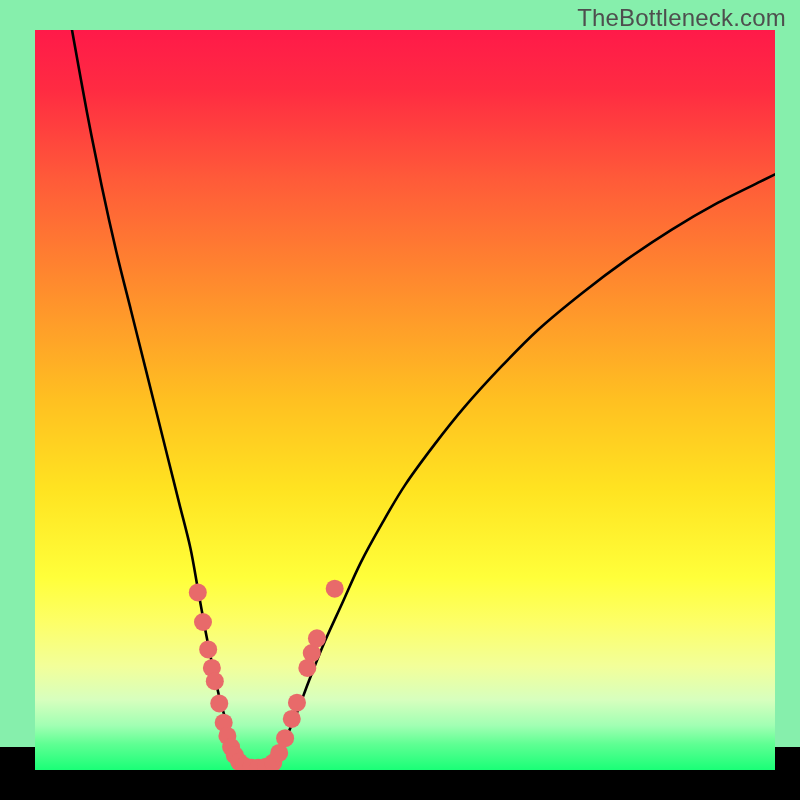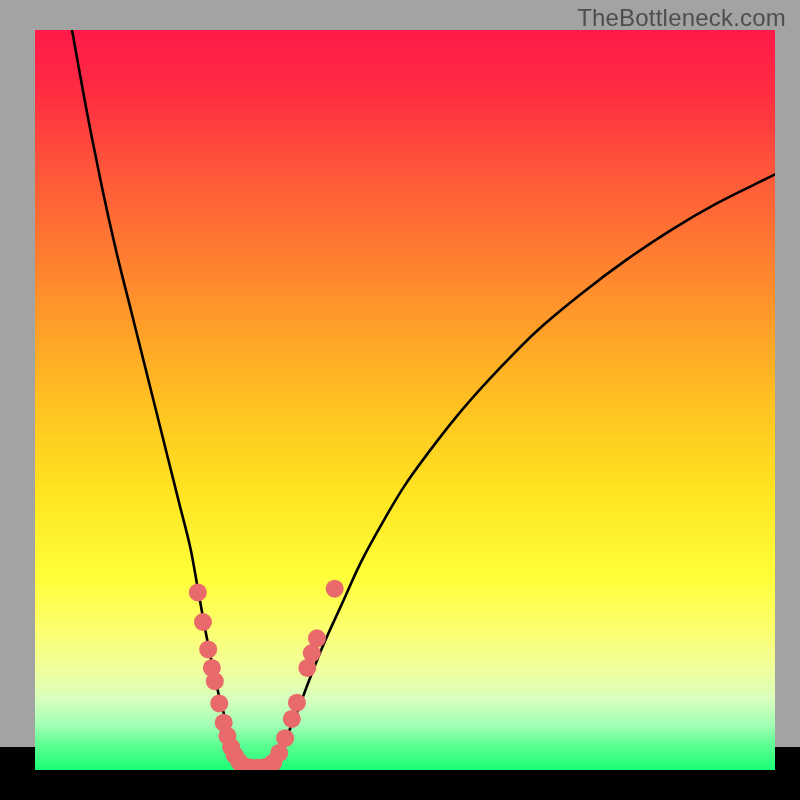--- a/index.html
+++ b/index.html
@@ -10,21 +10,21 @@
     overflow: hidden;
     background: #000;
     font-family: Arial, Helvetica, sans-serif;
   }
   .frame {
     position: absolute;
     left: 0;
     top: 0;
     width: 800px;
     height: 747px;
-    background: #a3a3a3;
+    background: #86efac;
   }
   .plot {
     position: absolute;
     left: 35px;
     top: 30px;
     width: 740px;
     height: 740px;
   }
   .watermark {
     position: absolute;

